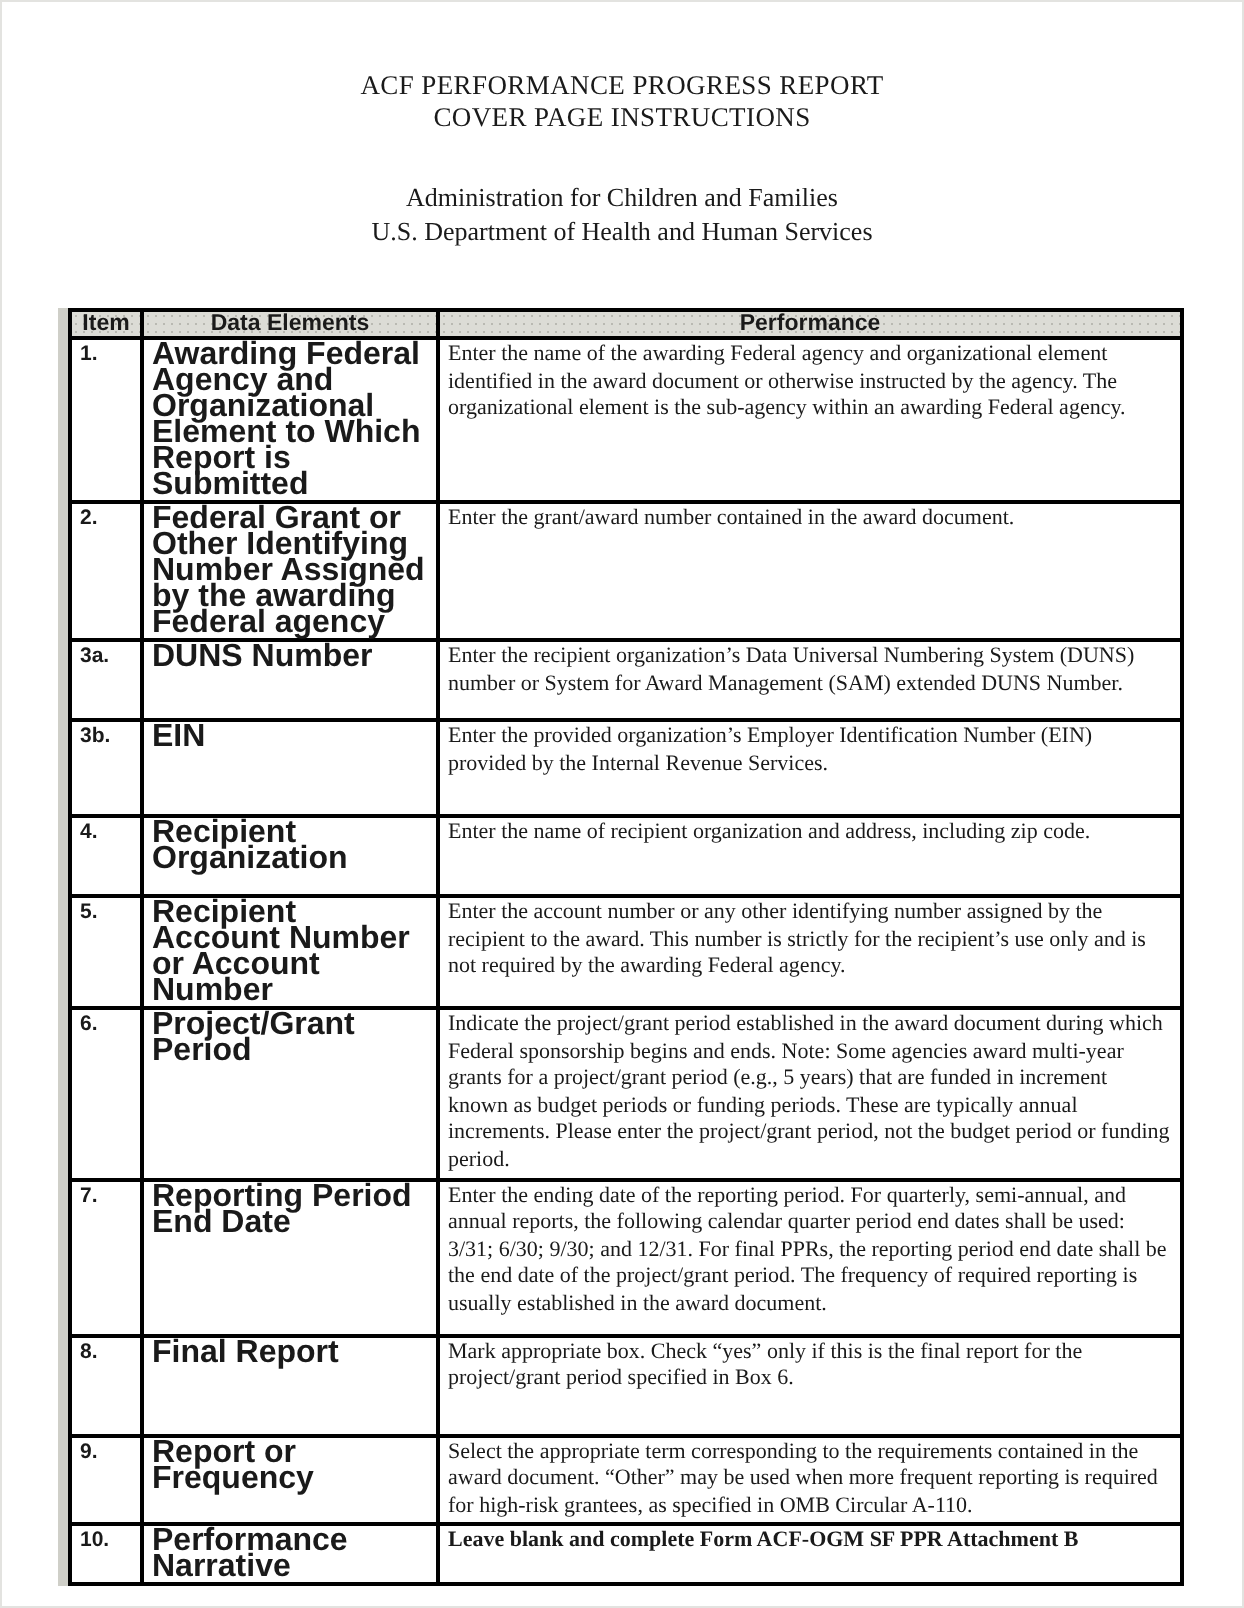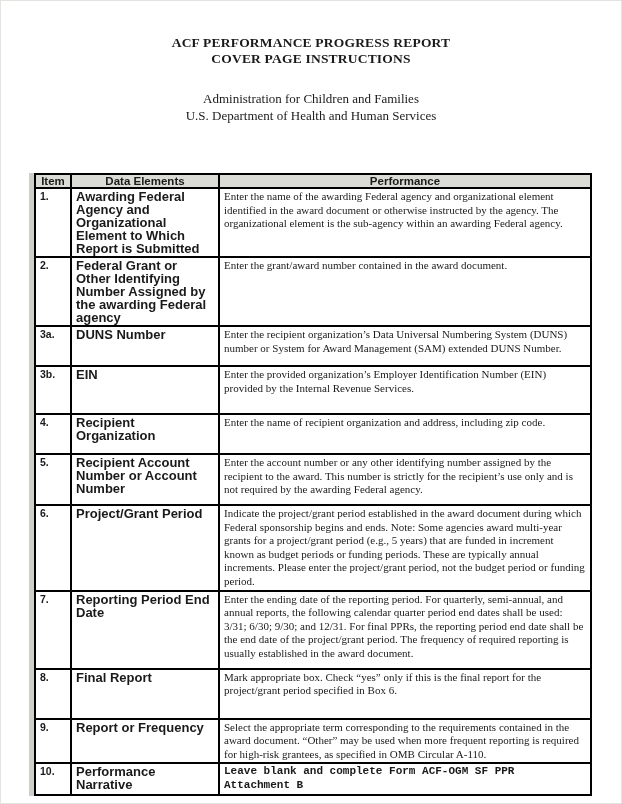--- a/index.html
+++ b/index.html
@@ -21,36 +21,36 @@
     box-sizing: border-box;
     border: 1px solid #e3e3e0;
   }
 
   
   .doc-header {
     padding-top: 34px;
     text-align: center;
   }
   .title-line {
-    font-weight: bold;
+    font-weight: normal;
     font-size: 13.5px;
     line-height: 15.5px;
     letter-spacing: 0.2px;
   }
   .agency-block {
     margin-top: 24px;
   }
   .agency-line {
     font-size: 13px;
     line-height: 17px;
   }
 
   
   .table-wrap {
-    margin: 49px 0 0 28px;
+    margin: 30px 0 0 28px;
     width: 563px;
     border-left: 5px solid #cfcfc8;
   }
   table.instr-table {
     border-collapse: collapse;
     width: 558px;
     table-layout: fixed;
   }
   .instr-table th, .instr-table td {
     border: 2px solid #000000;
@@ -71,31 +71,31 @@
   }
   .c-item {
     font-family: "Liberation Sans", sans-serif;
     font-weight: bold;
     font-size: 10.5px;
     line-height: 13px;
   }
   .c-elem {
     font-family: "Liberation Sans", sans-serif;
     font-weight: bold;
-    font-size: 13px;
+    font-size: 16px;
     line-height: 13px;
     padding: 1px 3px 1px 5px;
   }
   .c-instr {
     font-size: 11px;
     line-height: 13.6px;
     padding: 2px 6px 2px 7px;
   }
   .v-mid { vertical-align: middle; }
-  .bold-instr { font-weight: bold; font-family: Liberation Mono, monospace; }
+  .bold-instr { font-weight: bold; }
 </style>
 </head>
 <body>
 
 <div class="page">
 
   <div class="doc-header">
     <div class="title-line">ACF PERFORMANCE PROGRESS REPORT</div>
     <div class="title-line">COVER PAGE INSTRUCTIONS</div>
     <div class="agency-block">

